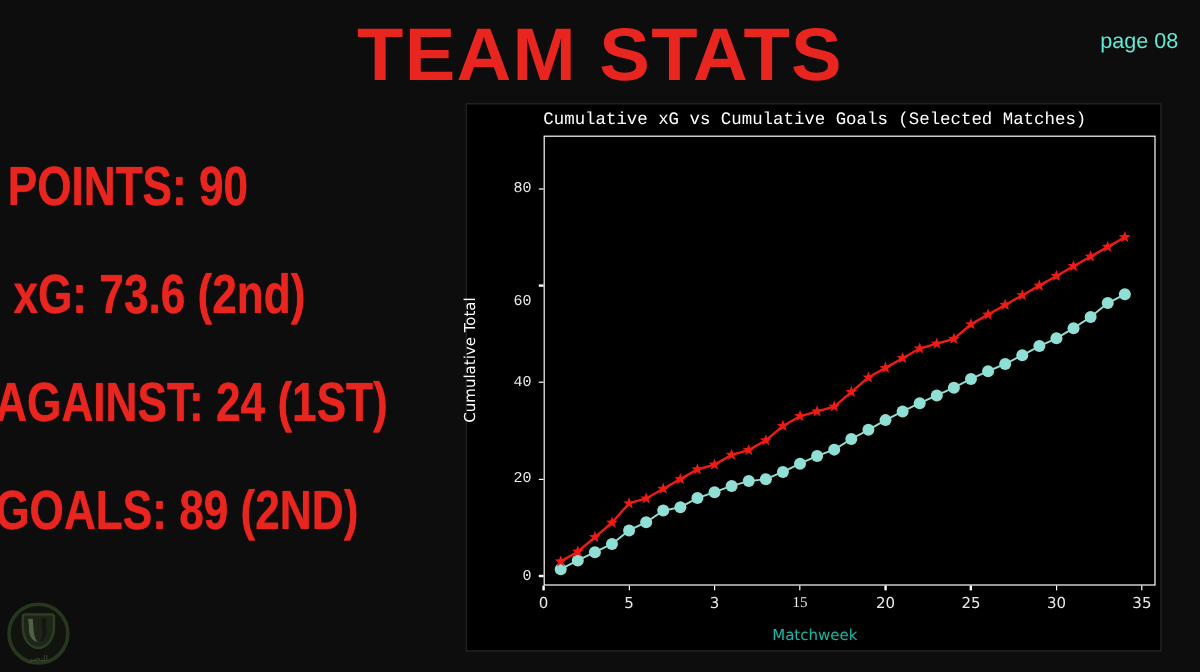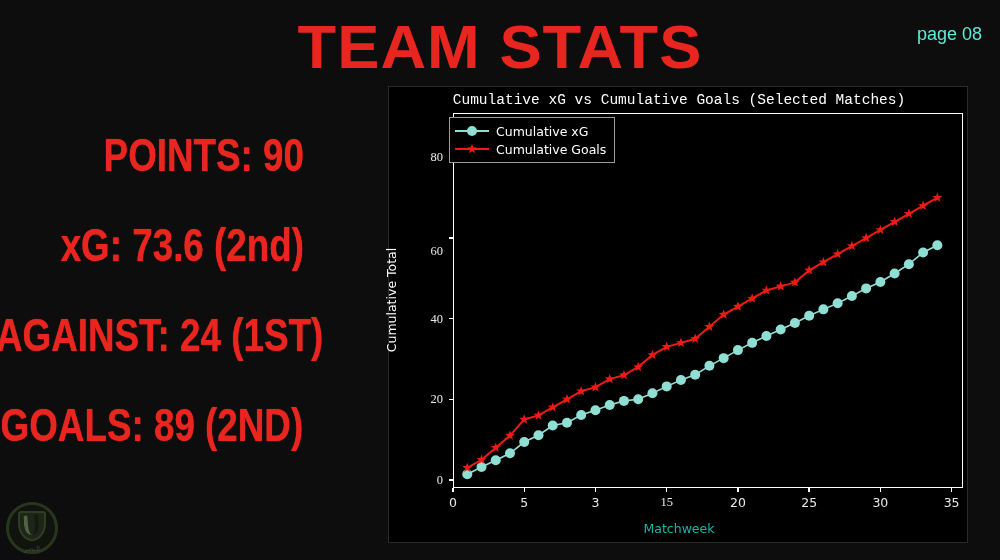--- a/index.html
+++ b/index.html
@@ -21,21 +21,21 @@
     transform:scaleX(1.02);
     white-space:nowrap;
   }
   #page-number{
     position:absolute;right:18px;top:24px;
     font-size:18px;color:#5eead4;font-weight:400;
     font-family:"Liberation Sans",sans-serif;
   }
 
   
-  .stats{position:absolute;left:0;top:132px;width:380px;text-align:right;}
+  .stats{position:absolute;left:0;top:132px;width:380px;}
   .stat-line{
     color:#e8251f;
     font-family:"Liberation Sans",sans-serif;
     font-weight:bold;
     font-size:46px;
     line-height:46px;
     white-space:nowrap;
     transform:scaleX(0.80);
     transform-origin:left center;
     margin-bottom:44px;
@@ -94,21 +94,21 @@
     border-bottom:1.4px solid #ffffff;
     border-top:1.4px solid #ffffff;
     border-right:1.4px solid #ffffff;
     box-sizing:border-box;
   }
   #plot-area{position:absolute;left:64px;top:26px;width:510px;height:375px;}
   #plot-svg{position:absolute;left:0;top:0;}
 
   .ytick-label{
     position:absolute;right:0;color:#e9e9e9;font-size:12.5px;
-    font-family:Liberation Serif, serif;text-align:right;
+    font-family:Liberation Mono, monospace;text-align:right;
     transform:translateY(-50%);
   }
   .ytick-mark{position:absolute;width:4px;height:1.4px;background:#ffffff;}
   .xtick-label{
     position:absolute;top:0;color:#e9e9e9;font-size:12.5px;
     font-family:"DejaVu Sans",sans-serif;text-align:center;width:40px;
     transform:translateX(-20px);
   }
   .xtick-mark{position:absolute;width:1.4px;height:4px;background:#ffffff;}
   #ylabel{
@@ -260,35 +260,15 @@
         <div class="xtick-mark" style="left: 419.445px; top: 401px;"></div>
         <div class="xtick-label" style="left: 491.374px; top: 408px;">30</div>
         <div class="xtick-mark" style="left: 490.674px; top: 401px;"></div>
         <div class="xtick-label" style="left: 562.603px; top: 408px;">35</div>
         <div class="xtick-mark" style="left: 561.903px; top: 401px;"></div>
       </div>
 
     <div id="ylabel">Cumulative Total</div>
     <div id="xlabel">Matchweek</div>
 
-    <div id="legend">
-      <div class="legend-row">
-        <span class="legend-key">
-            <i style="background: rgb(143, 223, 212);"></i>
-            <svg width="34" height="14" style="position: absolute; left: 0px; top: 0px;">
-              <circle cx="17" cy="7" r="5" fill="#8fdfd4"></circle>
-            </svg>
-          </span>
-        <span class="legend-label">Cumulative xG</span>
-      </div>
-      <div class="legend-row">
-        <span class="legend-key">
-            <i style="background: rgb(238, 27, 20);"></i>
-            <svg width="34" height="14" style="position: absolute; left: 0px; top: 0px;">
-              <polygon points="17.00,1.80 18.28,5.23 21.95,5.39 19.08,7.67 20.06,11.21 17.00,9.18 13.94,11.21 14.92,7.67 12.05,5.39 15.72,5.23" fill="#ee1b14"></polygon>
-            </svg>
-          </span>
-        <span class="legend-label">Cumulative Goals</span>
-      </div>
-    </div>
   </div>
 
 </div>
 
 </body></html>

